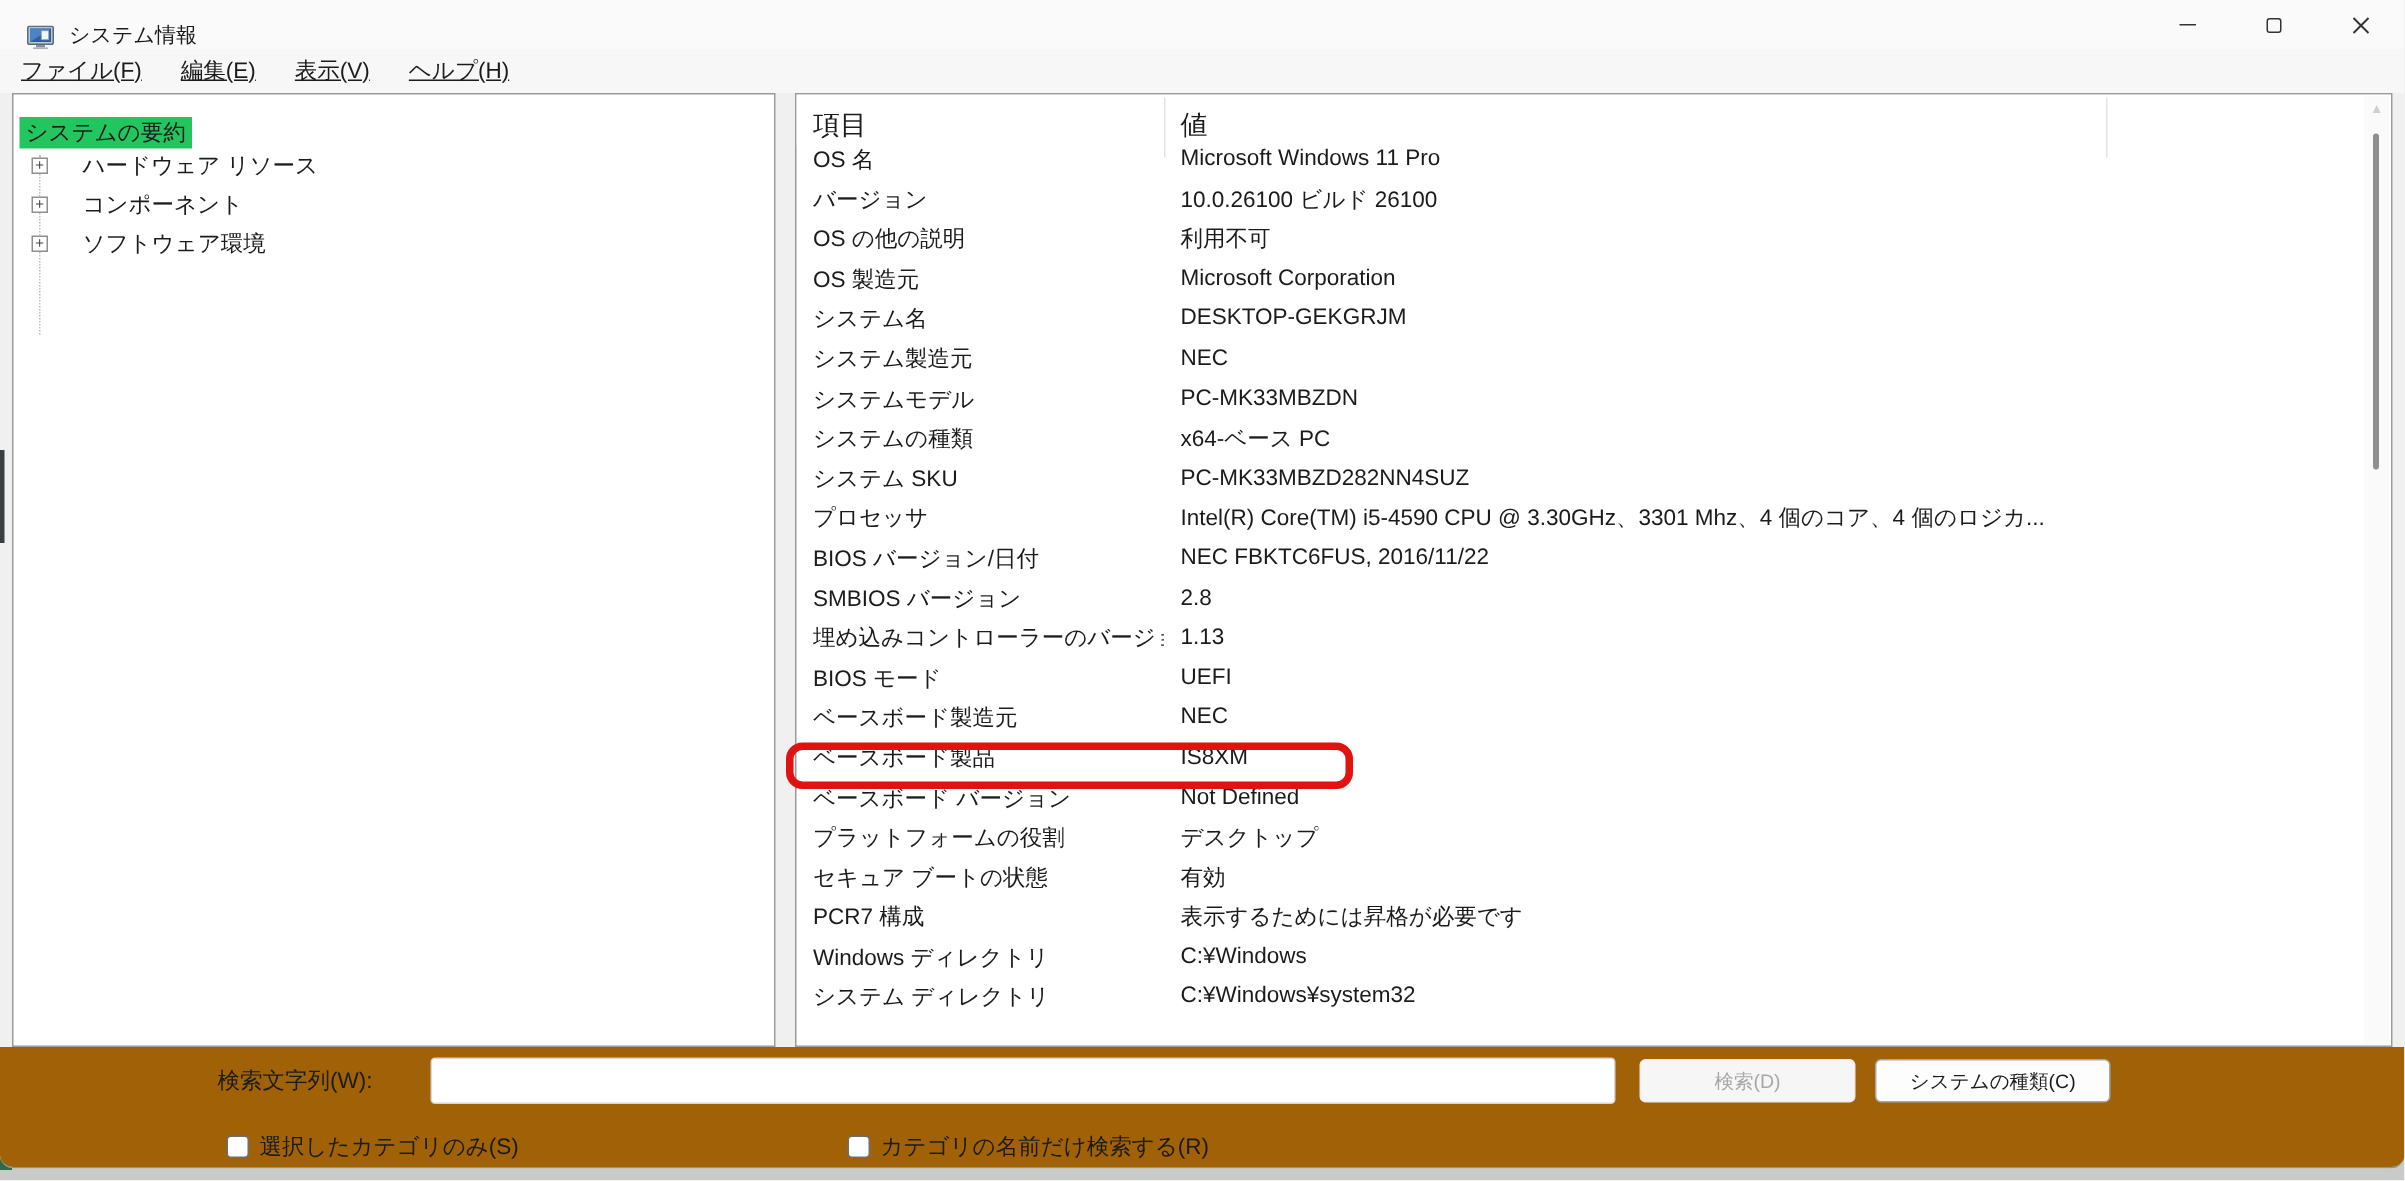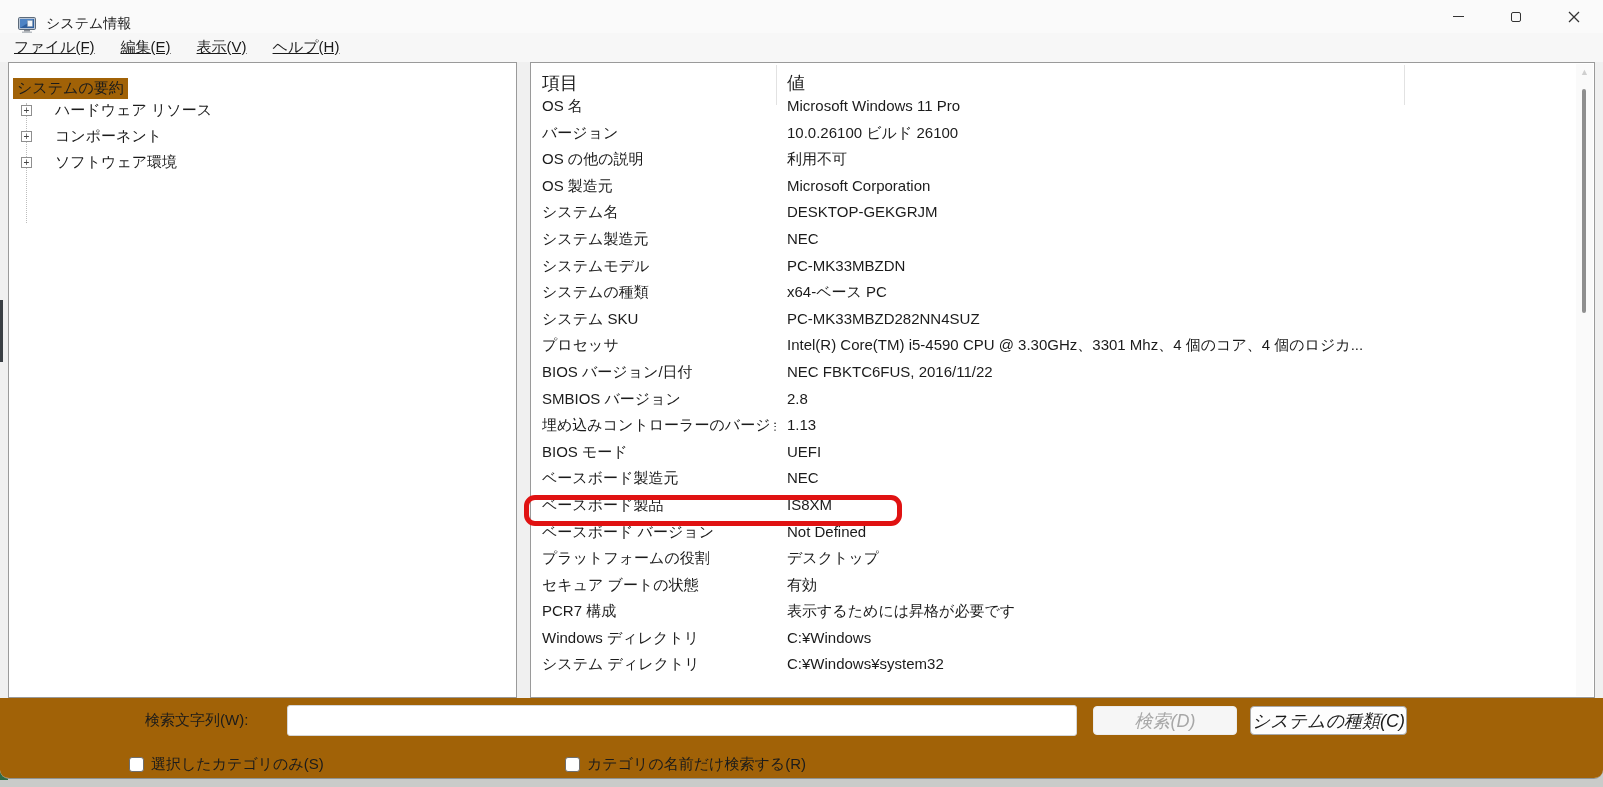--- a/index.html
+++ b/index.html
@@ -30,21 +30,21 @@
   .menu-item:first-child { margin-left:2px; }
 
   
   .left-pane { position:absolute; left:8px; top:62px; width:509px; height:636px;
     background:#fff; border:1px solid #9a9a9a; }
   .right-pane { position:absolute; left:530px; top:62px; width:1065px; height:636px;
     background:#fff; border:1px solid #9a9a9a; overflow:hidden; }
 
   
   .tree { position:relative; width:100%; height:100%; font-size:15px; color:#1b1b1b; }
-  .tree-root { position:absolute; left:4px; top:15px; padding:1px 4px; background:#a16207; }
+  .tree-root { position:absolute; left:4px; top:15px; padding:1px 4px; background:#22c55e; }
   .tree-item { position:absolute; display:flex; align-items:center; }
   .tree-item .box { width:11px; height:11px; border:1px solid #8f8f8f; background:#fff;
     font-size:10px; line-height:9px; text-align:center; color:#444; flex:0 0 auto; }
   .tree-item .lbl { margin-left:23px; white-space:nowrap; }
   .tree-vline { position:absolute; left:17px; top:40px; height:120px; border-left:1px dotted #bdbdbd; }
 
   
   .lv-header { position:absolute; left:0; top:0; width:100%; height:34px; background:#fff;
     font-size:18px; color:#1b1b1b; }
   .lv-header .h-item { position:absolute; left:11px; top:8px; }
@@ -67,26 +67,26 @@
   .annotation-box { position:absolute; left:524px; top:495px; width:378px; height:31px;
     border:5px solid #e01212; border-radius:11px; z-index:6; pointer-events:none; }
 
   
   .bottombar { position:absolute; left:0; top:698px; width:100%; height:81px; background:#a16207;
     font-size:15px; color:#1b1b1b; }
   .search-label { position:absolute; left:145px; top:13px; }
   .search-input { position:absolute; left:287px; top:7px; width:790px; height:31px;
     background:#fff; border:1px solid #d6d6d6; border-radius:3px; font-size:15px;
     padding:0 8px; font-family:inherit; color:#1b1b1b; outline:none; }
-  .btn { position:absolute; top:8px; height:29px; font-size:18px; font-family:inherit;
-    border-radius:4px;font-style:italic; }
+  .btn { position:absolute; top:8px; height:29px; font-size:13px; font-family:inherit;
+    border-radius:4px; }
   .btn-search { left:1093px; width:144px; background:#f6f6f6; border:1px solid #ececec; color:#a7a7a7; }
   .btn-close-search { left:1250px; width:157px; background:#fdfdfd; border:1px solid #a8a8a8; color:#1b1b1b; }
   .cb-group { position:absolute; top:57px; display:flex; align-items:center; }
-  .cb-1 { left:129px; } .cb-2 { left:565px; }
+  .cb-1 { left:151px; } .cb-2 { left:565px; }
   .checkbox { width:15px; height:15px; border:1px solid #6f6f6f; border-radius:3px;
     background:#fff; margin-right:7px; flex:0 0 auto; }
 </style>
 </head>
 <body>
 
 <div class="desktop">
   <div class="desktop-green"></div>
   <div class="edge-sliver"></div>
 

